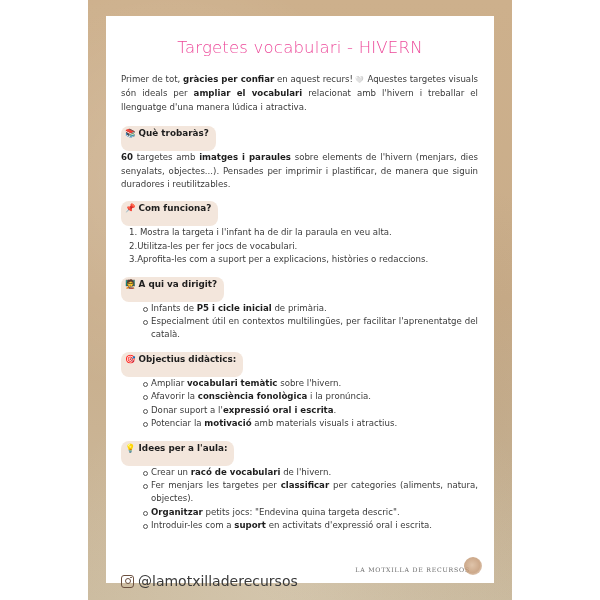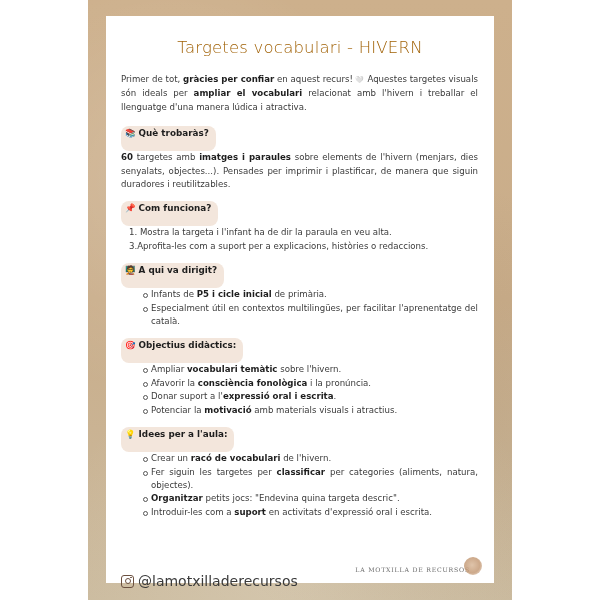--- a/index.html
+++ b/index.html
@@ -15,21 +15,21 @@
       radial-gradient(circle at 50% 95%, rgba(230,220,200,0.35) 0, rgba(230,220,200,0) 40%),
       linear-gradient(180deg, #cdb08c 0%, #c9ad8a 50%, #cbbb9f 100%);
   }
   .page {
     position: absolute; left: 106px; top: 16px; width: 388px; height: 567px;
     background: #ffffff;
   }
   .title {
     position: absolute; left: 0; right: 0; top: 22px;
     text-align: center; font-family: "DejaVu Sans", sans-serif; font-weight: 300;
-    font-size: 16.5px; color: #a16207; letter-spacing: 0.2px;
+    font-size: 16.5px; color: #ec4899; letter-spacing: 0.2px;
   }
   .content {
     position: absolute; left: 15px; width: 357px; top: 57px;
     font-size: 8.6px; line-height: 13.4px; color: #3a3a3a;
   }
   .p { text-align: justify; margin: 0; }
   b { color: #1e1e1e; font-weight: 700; }
   .pill {
     display: inline-block; background: #f3e6dc; border-radius: 8px;
     padding: 0 7px 0 4px; height: 25px; line-height: 14px; font-weight: 700; color: #1e1e1e;
@@ -89,20 +89,21 @@
 
     <div class="sec" style="margin-top:12px;">
       <span class="pill"><span class="emoji">📚</span><span>Què trobaràs?</span></span>
       <p class="p"><b>60</b><span> targetes amb </span><b>imatges i paraules</b><span> sobre elements de l'hivern (menjars, dies senyalats, objectes...). Pensades per imprimir i plastificar, de manera que siguin duradores i reutilitzables.</span></p>
     </div>
 
     <div class="sec">
       <span class="pill"><span class="emoji">📌</span><span>Com funciona?</span></span>
       <ol>
         <li>1. Mostra la targeta i l'infant ha de dir la paraula en veu alta.</li>
+        <li>2.Utilitza-les per fer jocs de vocabulari.</li>
         <li>3.Aprofita-les com a suport per a explicacions, històries o redaccions.</li>
       </ol>
     </div>
 
     <div class="sec">
       <span class="pill"><span class="emoji">🧑‍🏫</span><span>A qui va dirigit?</span></span>
       <ul>
         <li><span>Infants de </span><b>P5 i cicle inicial</b><span> de primària.</span></li>
         <li><span>Especialment útil en contextos multilingües, per facilitar l'aprenentatge del català.</span></li>
       </ul>
@@ -115,21 +116,21 @@
         <li><span>Afavorir la </span><b>consciència fonològica</b><span> i la pronúncia.</span></li>
         <li><span>Donar suport a l'</span><b>expressió oral i escrita</b><span>.</span></li>
         <li><span>Potenciar la </span><b>motivació</b><span> amb materials visuals i atractius.</span></li>
       </ul>
     </div>
 
     <div class="sec">
       <span class="pill"><span class="emoji">💡</span><span>Idees per a l'aula:</span></span>
       <ul>
         <li><span>Crear un </span><b>racó de vocabulari</b><span> de l'hivern.</span></li>
-        <li><span>Fer siguin les targetes per </span><b>classificar</b><span> per categories (aliments, natura, objectes).</span></li>
+        <li><span>Fer menjars les targetes per </span><b>classificar</b><span> per categories (aliments, natura, objectes).</span></li>
         <li><span></span><b>Organitzar</b><span> petits jocs: "Endevina quina targeta descric".</span></li>
         <li><span>Introduir-les com a </span><b>suport</b><span> en activitats d'expressió oral i escrita.</span></li>
       </ul>
     </div>
 
   </div>
 
   <div class="footer">
     <div class="insta">
       <span class="insta-icon"></span>

